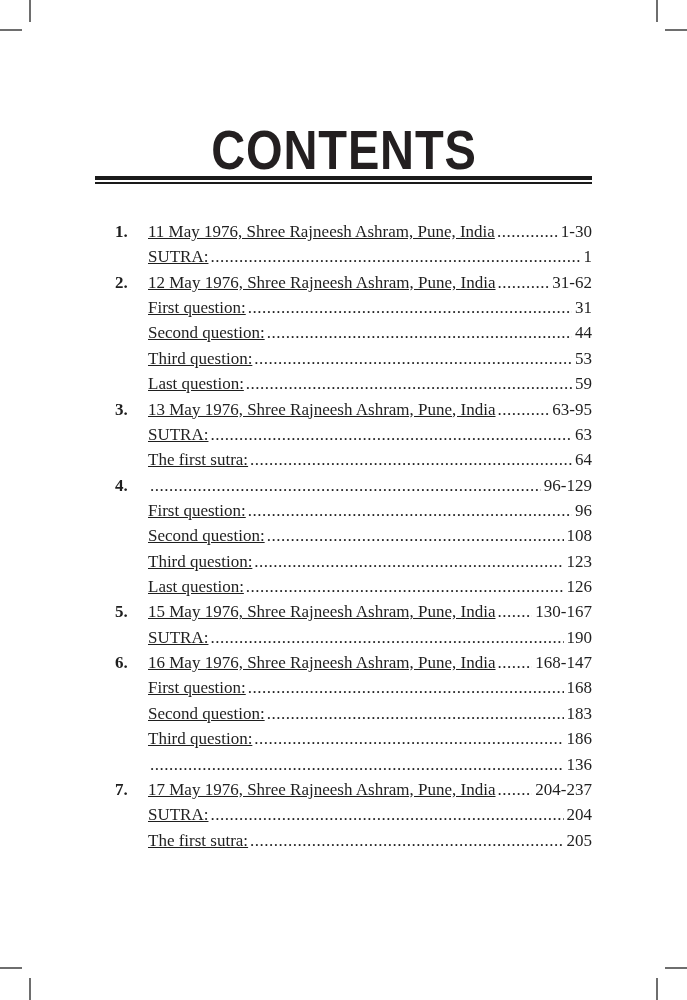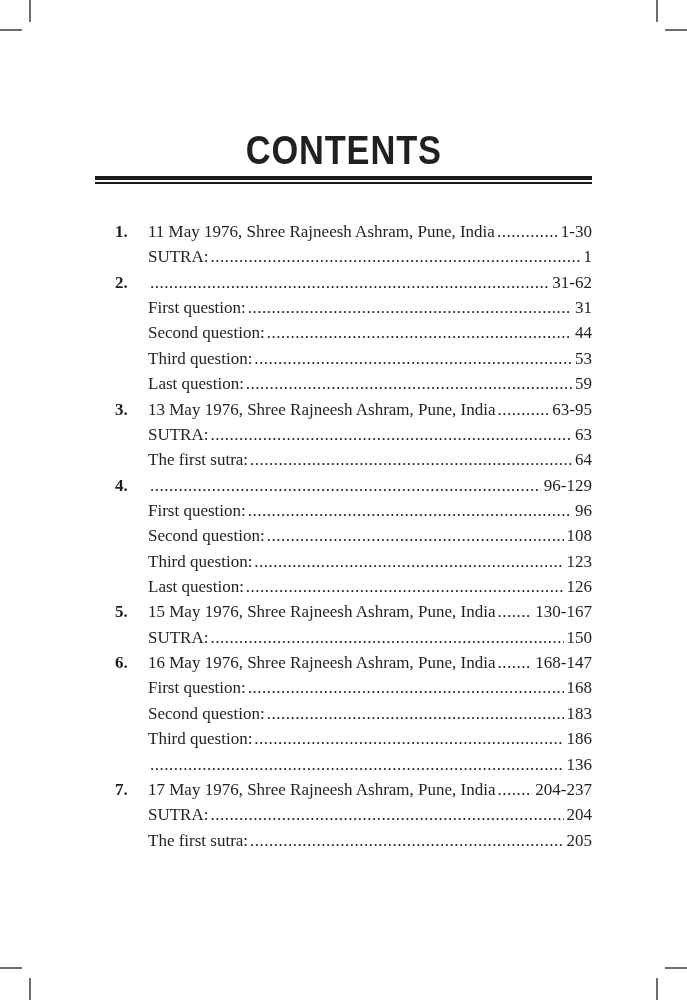--- a/index.html
+++ b/index.html
@@ -22,21 +22,21 @@
   .bl-h { left: 0; top: 967px; }
   .bl-v { left: 29px; top: 978px; }
   .br-h { left: 665px; top: 967px; }
   .br-v { left: 656px; top: 978px; }
 
   
   .title {
     position: absolute; left: 95px; top: 126px; width: 497px;
     margin: 0; text-align: center;
     font-family: "Liberation Sans", sans-serif;
-    font-weight: bold; font-size: 41px; line-height: 48px;
+    font-weight: bold; font-size: 56px; line-height: 48px;
     color: #231f20;
   }
   .title .squeeze {
     display: inline-block;
     transform: scaleX(0.84);
     transform-origin: center;
     letter-spacing: 1px;
   }
 
   
@@ -48,21 +48,21 @@
   .toc {
     position: absolute; left: 115px; top: 219px; width: 477px;
     color: #1f1f1f;
   }
   .row {
     display: flex; align-items: baseline;
     height: 25.36px; line-height: 25.36px;
     font-size: 17px; white-space: nowrap;
   }
   .row .num { flex: 0 0 33px; font-weight: bold; }
-  .row .label { flex: 0 0 auto; }
+  .row .label { flex: 0 0 auto; text-decoration: underline; }
   .row .dots { flex: 1 1 auto; overflow: hidden; margin: 0 3px 0 2px; }
   .row .dots::after {
     content: "......................................................................................................................................................";
     letter-spacing: 0.5px;
   }
   .row .page-num { flex: 0 0 auto; text-align: right; }
 </style>
 </head>
 <body>
 
@@ -87,20 +87,21 @@
     <span class="page-num">1-30</span>
   </div>
     <div class="row">
     <span class="num"></span>
     <span class="label">SUTRA:</span>
     <span class="dots"></span>
     <span class="page-num">1</span>
   </div>
     <div class="row">
     <span class="num">2.</span>
+    <span class="label">12 May 1976, Shree Rajneesh Ashram, Pune, India</span>
     <span class="dots"></span>
     <span class="page-num">31-62</span>
   </div>
     <div class="row">
     <span class="num"></span>
     <span class="label">First question:</span>
     <span class="dots"></span>
     <span class="page-num">31</span>
   </div>
     <div class="row">
@@ -171,21 +172,21 @@
     <div class="row">
     <span class="num">5.</span>
     <span class="label">15 May 1976, Shree Rajneesh Ashram, Pune, India</span>
     <span class="dots"></span>
     <span class="page-num">130-167</span>
   </div>
     <div class="row">
     <span class="num"></span>
     <span class="label">SUTRA:</span>
     <span class="dots"></span>
-    <span class="page-num">150</span>
+    <span class="page-num">190</span>
   </div>
     <div class="row">
     <span class="num">6.</span>
     <span class="label">16 May 1976, Shree Rajneesh Ashram, Pune, India</span>
     <span class="dots"></span>
     <span class="page-num">168-147</span>
   </div>
     <div class="row">
     <span class="num"></span>
     <span class="label">First question:</span>

